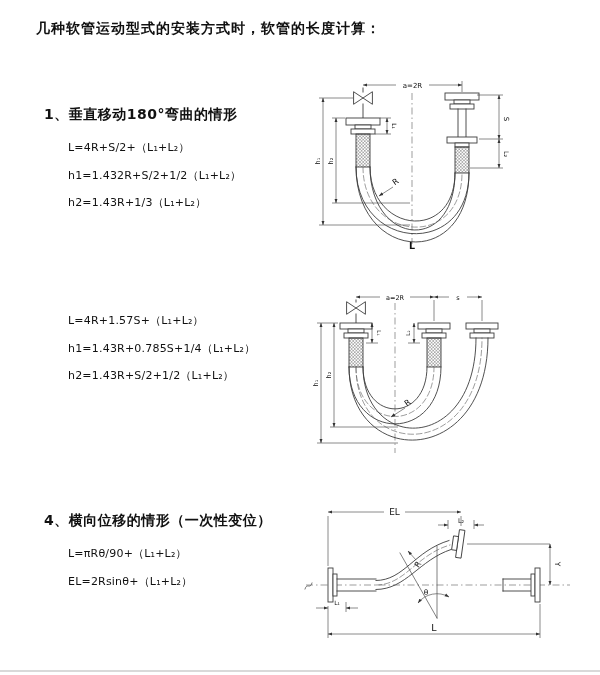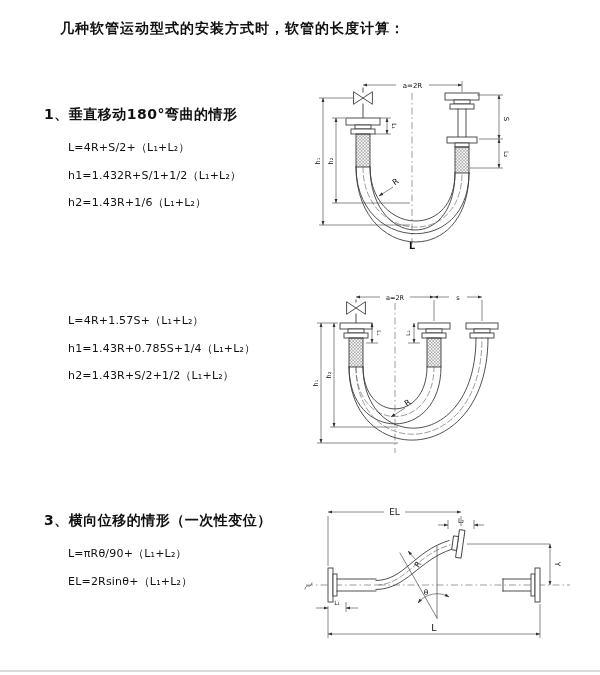--- a/index.html
+++ b/index.html
@@ -3,21 +3,21 @@
 <meta charset="utf-8">
 <style>
   html,body{margin:0;padding:0}
   body{
     width:600px;height:675px;position:relative;background:#ffffff;
     font-family:"DejaVu Sans","Liberation Sans",sans-serif;color:#111;
     overflow:hidden;
   }
   .page-title{
     position:absolute;left:36px;top:20px;
-    font-size:14px;font-weight:700;letter-spacing:1px;white-space:nowrap;margin-left:24px;
+    font-size:14px;font-weight:700;letter-spacing:1px;white-space:nowrap;
   }
   .section{position:absolute;left:44px}
   .sec-heading{font-size:14px;font-weight:700;letter-spacing:.5px;white-space:nowrap}
   .formulas{margin:10px 0 0 24px}
   .formula{font-size:11px;line-height:27.5px;letter-spacing:.2px;white-space:nowrap}
   .diagram{position:absolute}
   .bottom-rule{position:absolute;left:0;top:670px;width:600px;height:2px;background:#d9d9d9}
 
   
   .dwg{stroke:#3d3d3d;stroke-width:.9;fill:none;stroke-linecap:square}
@@ -30,35 +30,35 @@
 </style>
 </head>
 <body>
 
 <div class="page-title">几种软管运动型式的安装方式时，软管的长度计算：</div>
 
 <div class="section" style="top:106px">
   <div class="sec-heading">1、垂直移动180°弯曲的情形</div>
   <div class="formulas">
     <div class="formula">L=4R+S/2+（L₁+L₂）</div>
-    <div class="formula">h1=1.432R+S/1+1/2（L₁+L₂）</div>
-    <div class="formula">h2=1.43R+1/6（L₁+L₂）</div>
+    <div class="formula">h1=1.432R+S/2+1/2（L₁+L₂）</div>
+    <div class="formula">h2=1.43R+1/3（L₁+L₂）</div>
   </div>
 </div>
 
 <div class="section" style="top:297px">
   <div class="formulas">
     <div class="formula">L=4R+1.57S+（L₁+L₂）</div>
     <div class="formula">h1=1.43R+0.785S+1/4（L₁+L₂）</div>
     <div class="formula">h2=1.43R+S/2+1/2（L₁+L₂）</div>
   </div>
 </div>
 
 <div class="section" style="top:512px">
-  <div class="sec-heading">3、横向位移的情形（一次性变位）</div>
+  <div class="sec-heading">4、横向位移的情形（一次性变位）</div>
   <div class="formulas">
     <div class="formula">L=πRθ/90+（L₁+L₂）</div>
     <div class="formula">EL=2Rsinθ+（L₁+L₂）</div>
   </div>
 </div>
 
 <svg class="diagram" style="left:312px;top:66px" width="225" height="190" viewBox="0 0 225 190">
   <defs>
     <marker id="ar" viewBox="0 0 10 10" refX="9.5" refY="5" markerWidth="7" markerHeight="7" orient="auto-start-reverse">
         <path d="M0,1.6 L10,5 L0,8.4 Z" fill="#333"></path>

